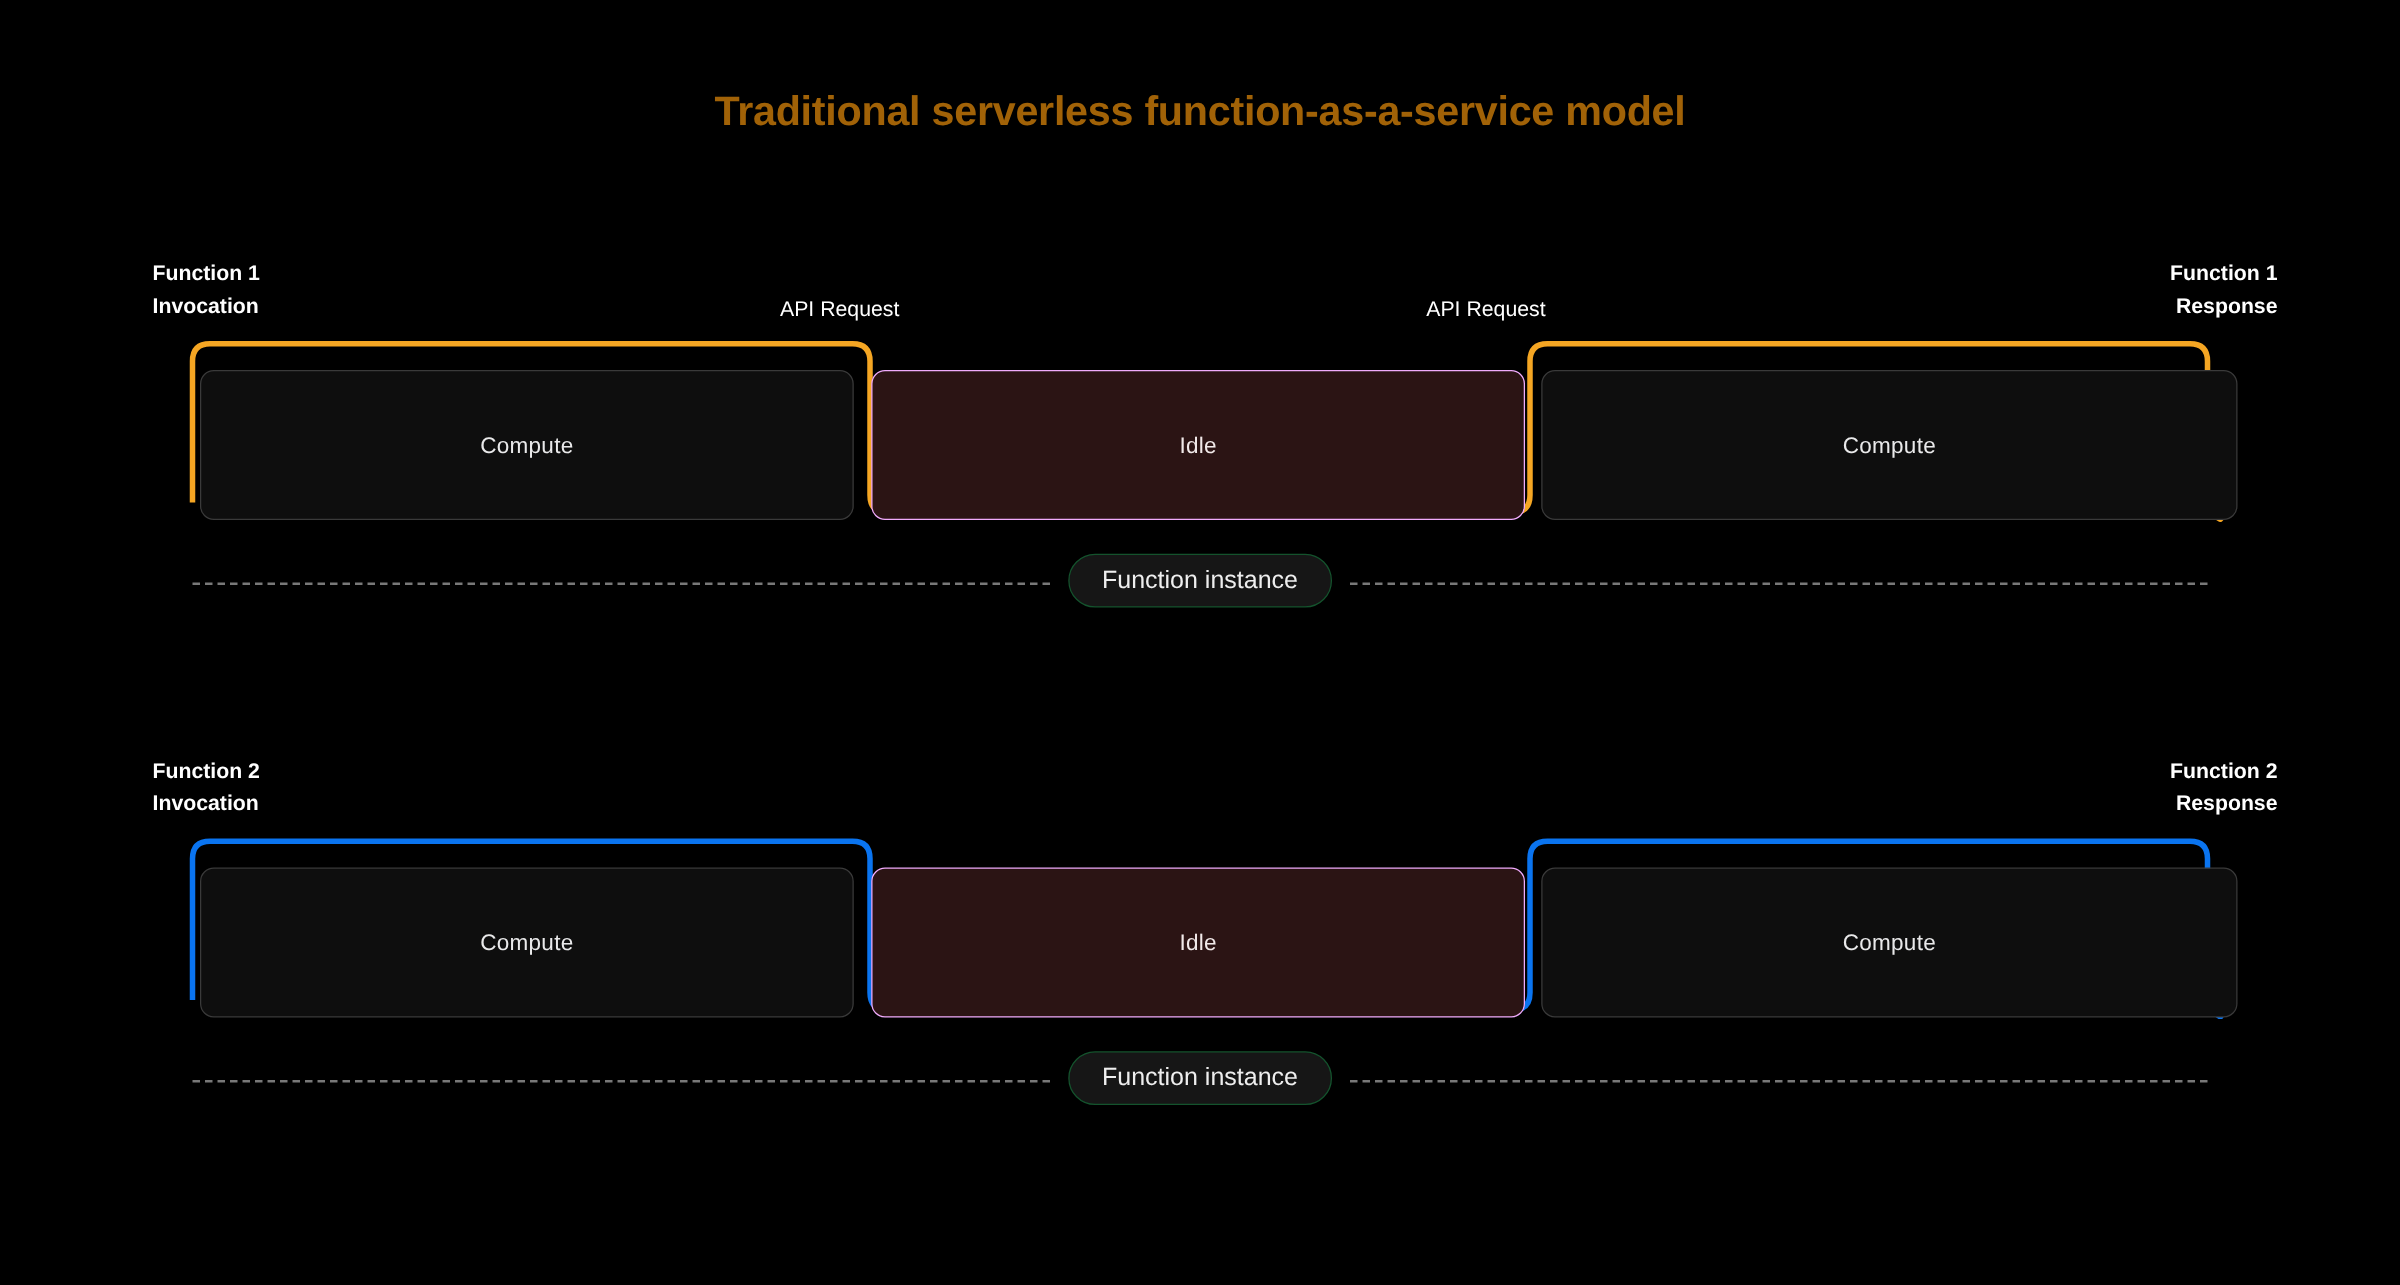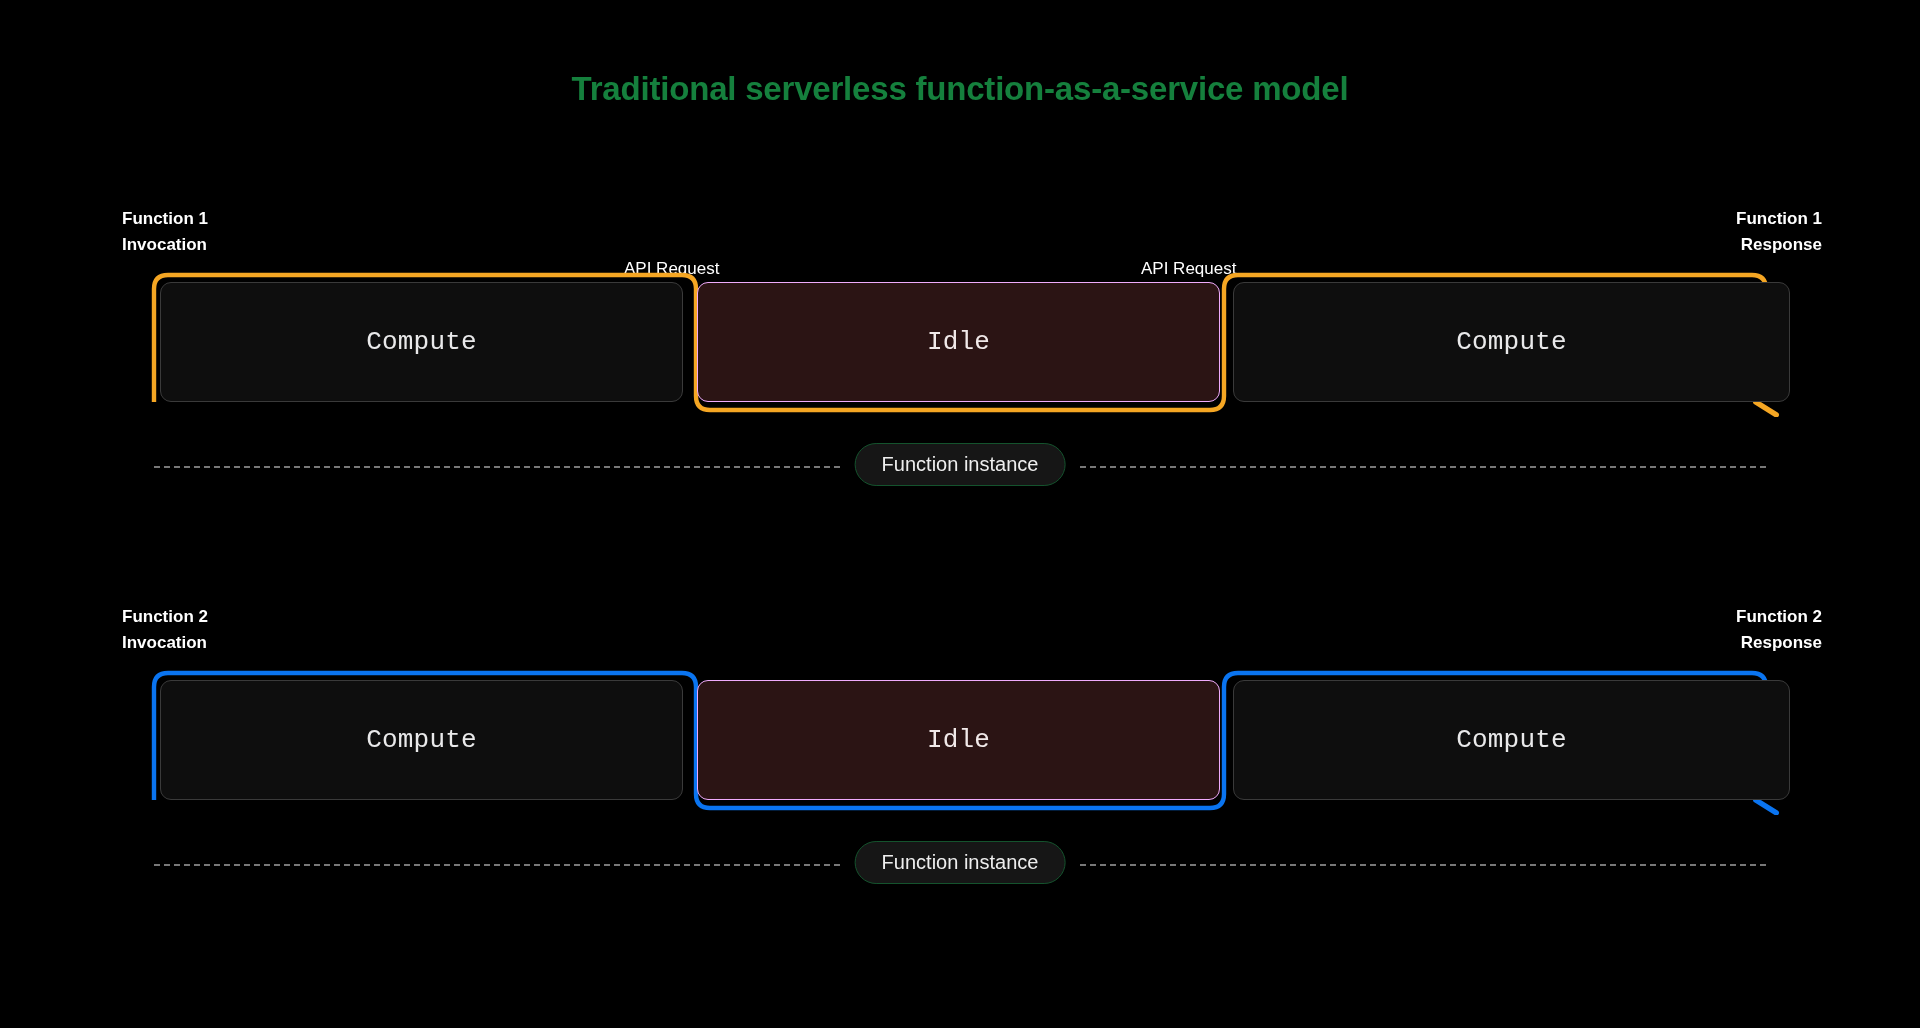--- a/index.html
+++ b/index.html
@@ -24,21 +24,21 @@
   
   .title {
     position: absolute;
     top: 70px;
     left: 0;
     width: 1920px;
     text-align: center;
     font-size: 33px;
     font-weight: bold;
     letter-spacing: -0.2px;
-    color: #15803d;
+    color: #a16207;
   }
 
   
   .row {
     position: absolute;
     left: 0;
     width: 1920px;
   }
   .row-1 { top: 190px; }
   .row-2 { top: 588px; }
@@ -57,21 +57,20 @@
   .endlabel.right { right: 98px; top: 16px; text-align: right; }
 
   
   .midlabel {
     position: absolute;
     top: 48px;
     font-size: 17px;
     font-weight: normal;
     color: #ffffff;
     white-space: nowrap;
-    margin-top: 21px;
   }
   .midlabel.req  { left: 624px; }
   .midlabel.resp { left: 1141px; }
 
   
   .track {
     position: absolute;
     left: 0;
     top: 0;
     width: 1920px;
@@ -82,31 +81,30 @@
   
   .boxes {
     position: absolute;
     top: 92px;
     left: 160px;
     width: 1600px;
     height: 120px;
   }
   .box {
     position: absolute;
-    top: 0;
+    top: 14px;
     height: 120px;
     border-radius: 11px;
     display: flex;
     align-items: center;
     justify-content: center;
-    font-size: 26px;
+    font-size: 18px;
     font-weight: normal;
     letter-spacing: 0.2px;
     box-sizing: border-box;
-    font-family: Liberation Mono, monospace;
   }
   .box.compute {
     background: #0e0e0e;
     border: 1px solid #3a3a3a;
     color: #e9e9ea;
   }
   .box.idle {
     background: #2b1414;
     border: 1px solid #f0abfc;
     color: #f1e9e9;

